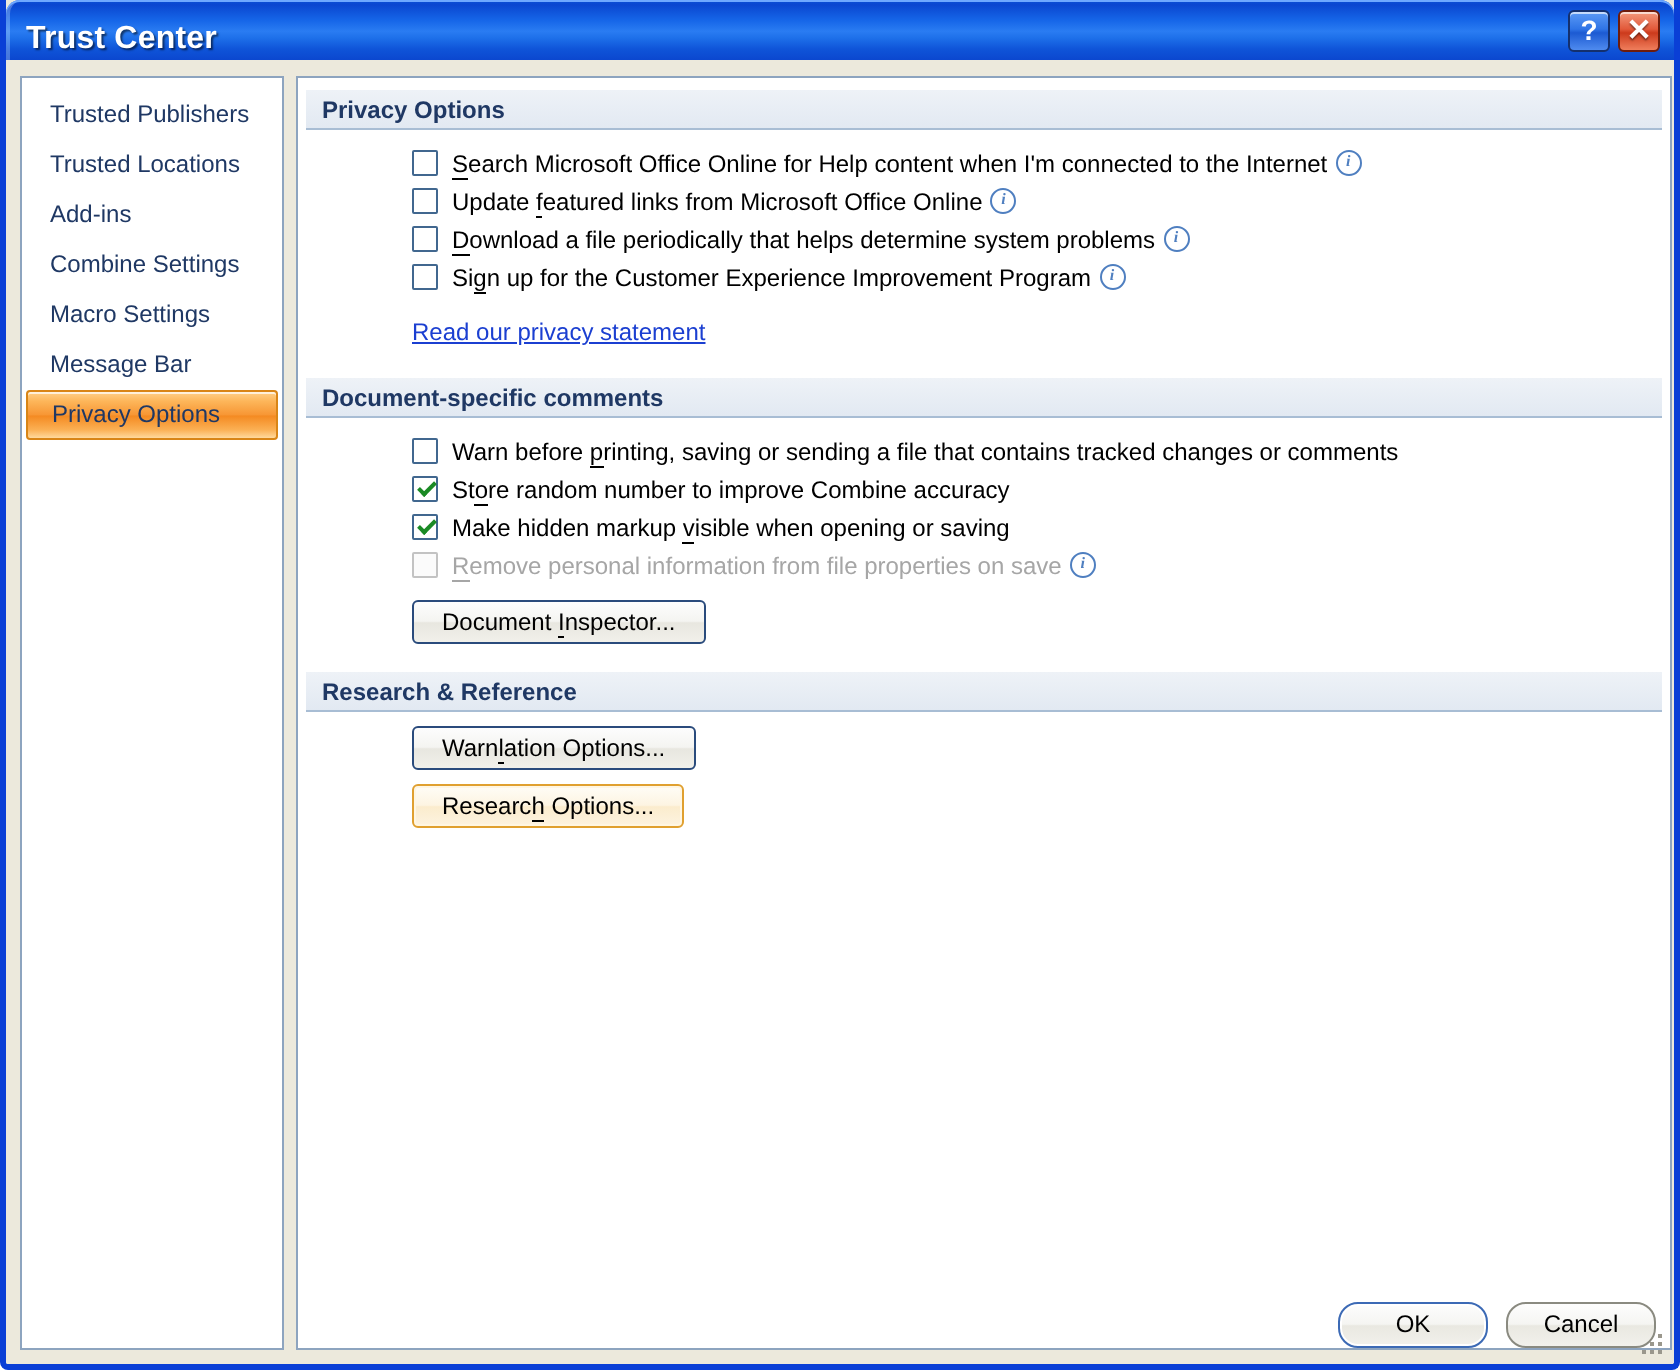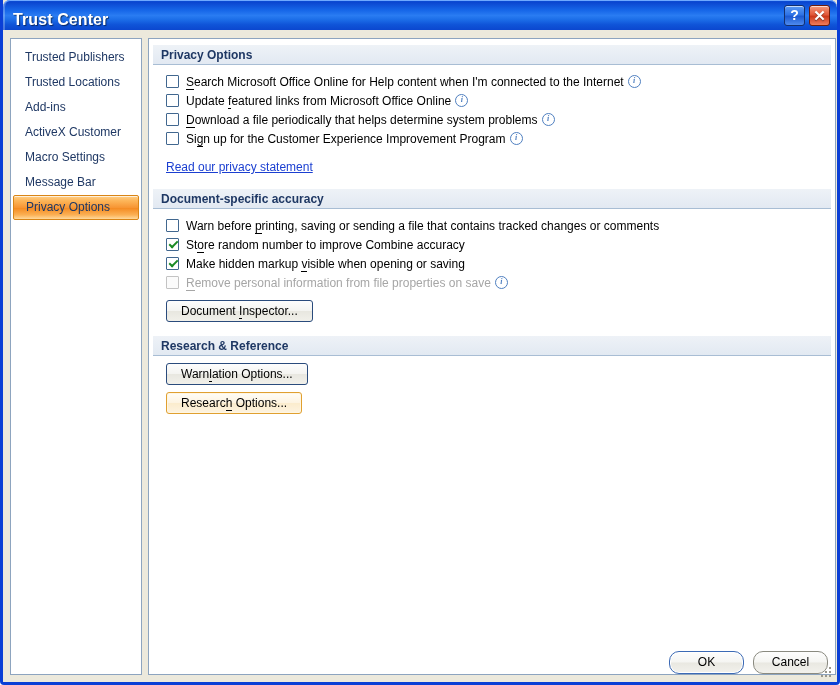--- a/index.html
+++ b/index.html
@@ -143,21 +143,21 @@
     font-weight: bold;
     color: #1f3864;
     background: linear-gradient(to bottom, #eef2f7 0%, #e2e9f2 100%);
     border-bottom: 1px solid #a8bdd4;
     box-sizing: border-box;
   }
   .section-1 { margin-top: 6px; }
   .section-2 { margin-top: 14px; }
   .section-3 { margin-top: 14px; }
 
-  .section-body { padding: 7px 0 0 17px; }
+  .section-body { padding: 7px 0 0 17px; margin-left: 40px; }
 
   
   .cb-row {
     display: flex;
     align-items: center;
     height: 19px;
     font-size: 12px;
     color: #000000;
     white-space: nowrap;
     cursor: default;
@@ -305,21 +305,21 @@
       <span class="x-glyph">✕</span>
     </div>
   </div>
 
   <div id="dialog-body">
 
     <div id="nav-panel">
         <div class="nav-item"><span>Trusted Publishers</span></div>
         <div class="nav-item"><span>Trusted Locations</span></div>
         <div class="nav-item"><span>Add-ins</span></div>
-        <div class="nav-item"><span>ActiveX Customer</span></div>
+        <div class="nav-item"><span>Combine Settings</span></div>
         <div class="nav-item"><span>Macro Settings</span></div>
         <div class="nav-item"><span>Message Bar</span></div>
         <div class="nav-item selected"><span>Privacy Options</span></div>
       </div>
 
     <div id="content-panel">
 
       <div class="section-header section-1">Privacy Options</div>
       <div class="section-body">
         <div id="privacy-checks">
@@ -342,21 +342,21 @@
               <span class="checkbox"></span>
               <span><span>Si</span><span class="accel">g</span><span>n up for the Customer Experience Improvement Program</span></span>
               <span class="info-icon">i</span>
             </div>
           </div>
         <div class="link-row">
           <span class="privacy-link">Read our privacy statement</span>
         </div>
       </div>
 
-      <div class="section-header section-2">Document-specific accuracy</div>
+      <div class="section-header section-2">Document-specific comments</div>
       <div class="section-body">
         <div id="document-checks">
             <div class="cb-row">
               <span class="checkbox"></span>
               <span><span>Warn before </span><span class="accel">p</span><span>rinting, saving or sending a file that contains tracked changes or comments</span></span>
             </div>
             <div class="cb-row">
               <span class="checkbox checked"></span>
               <span><span>St</span><span class="accel">o</span><span>re random number to improve Combine accuracy</span></span>
             </div>

